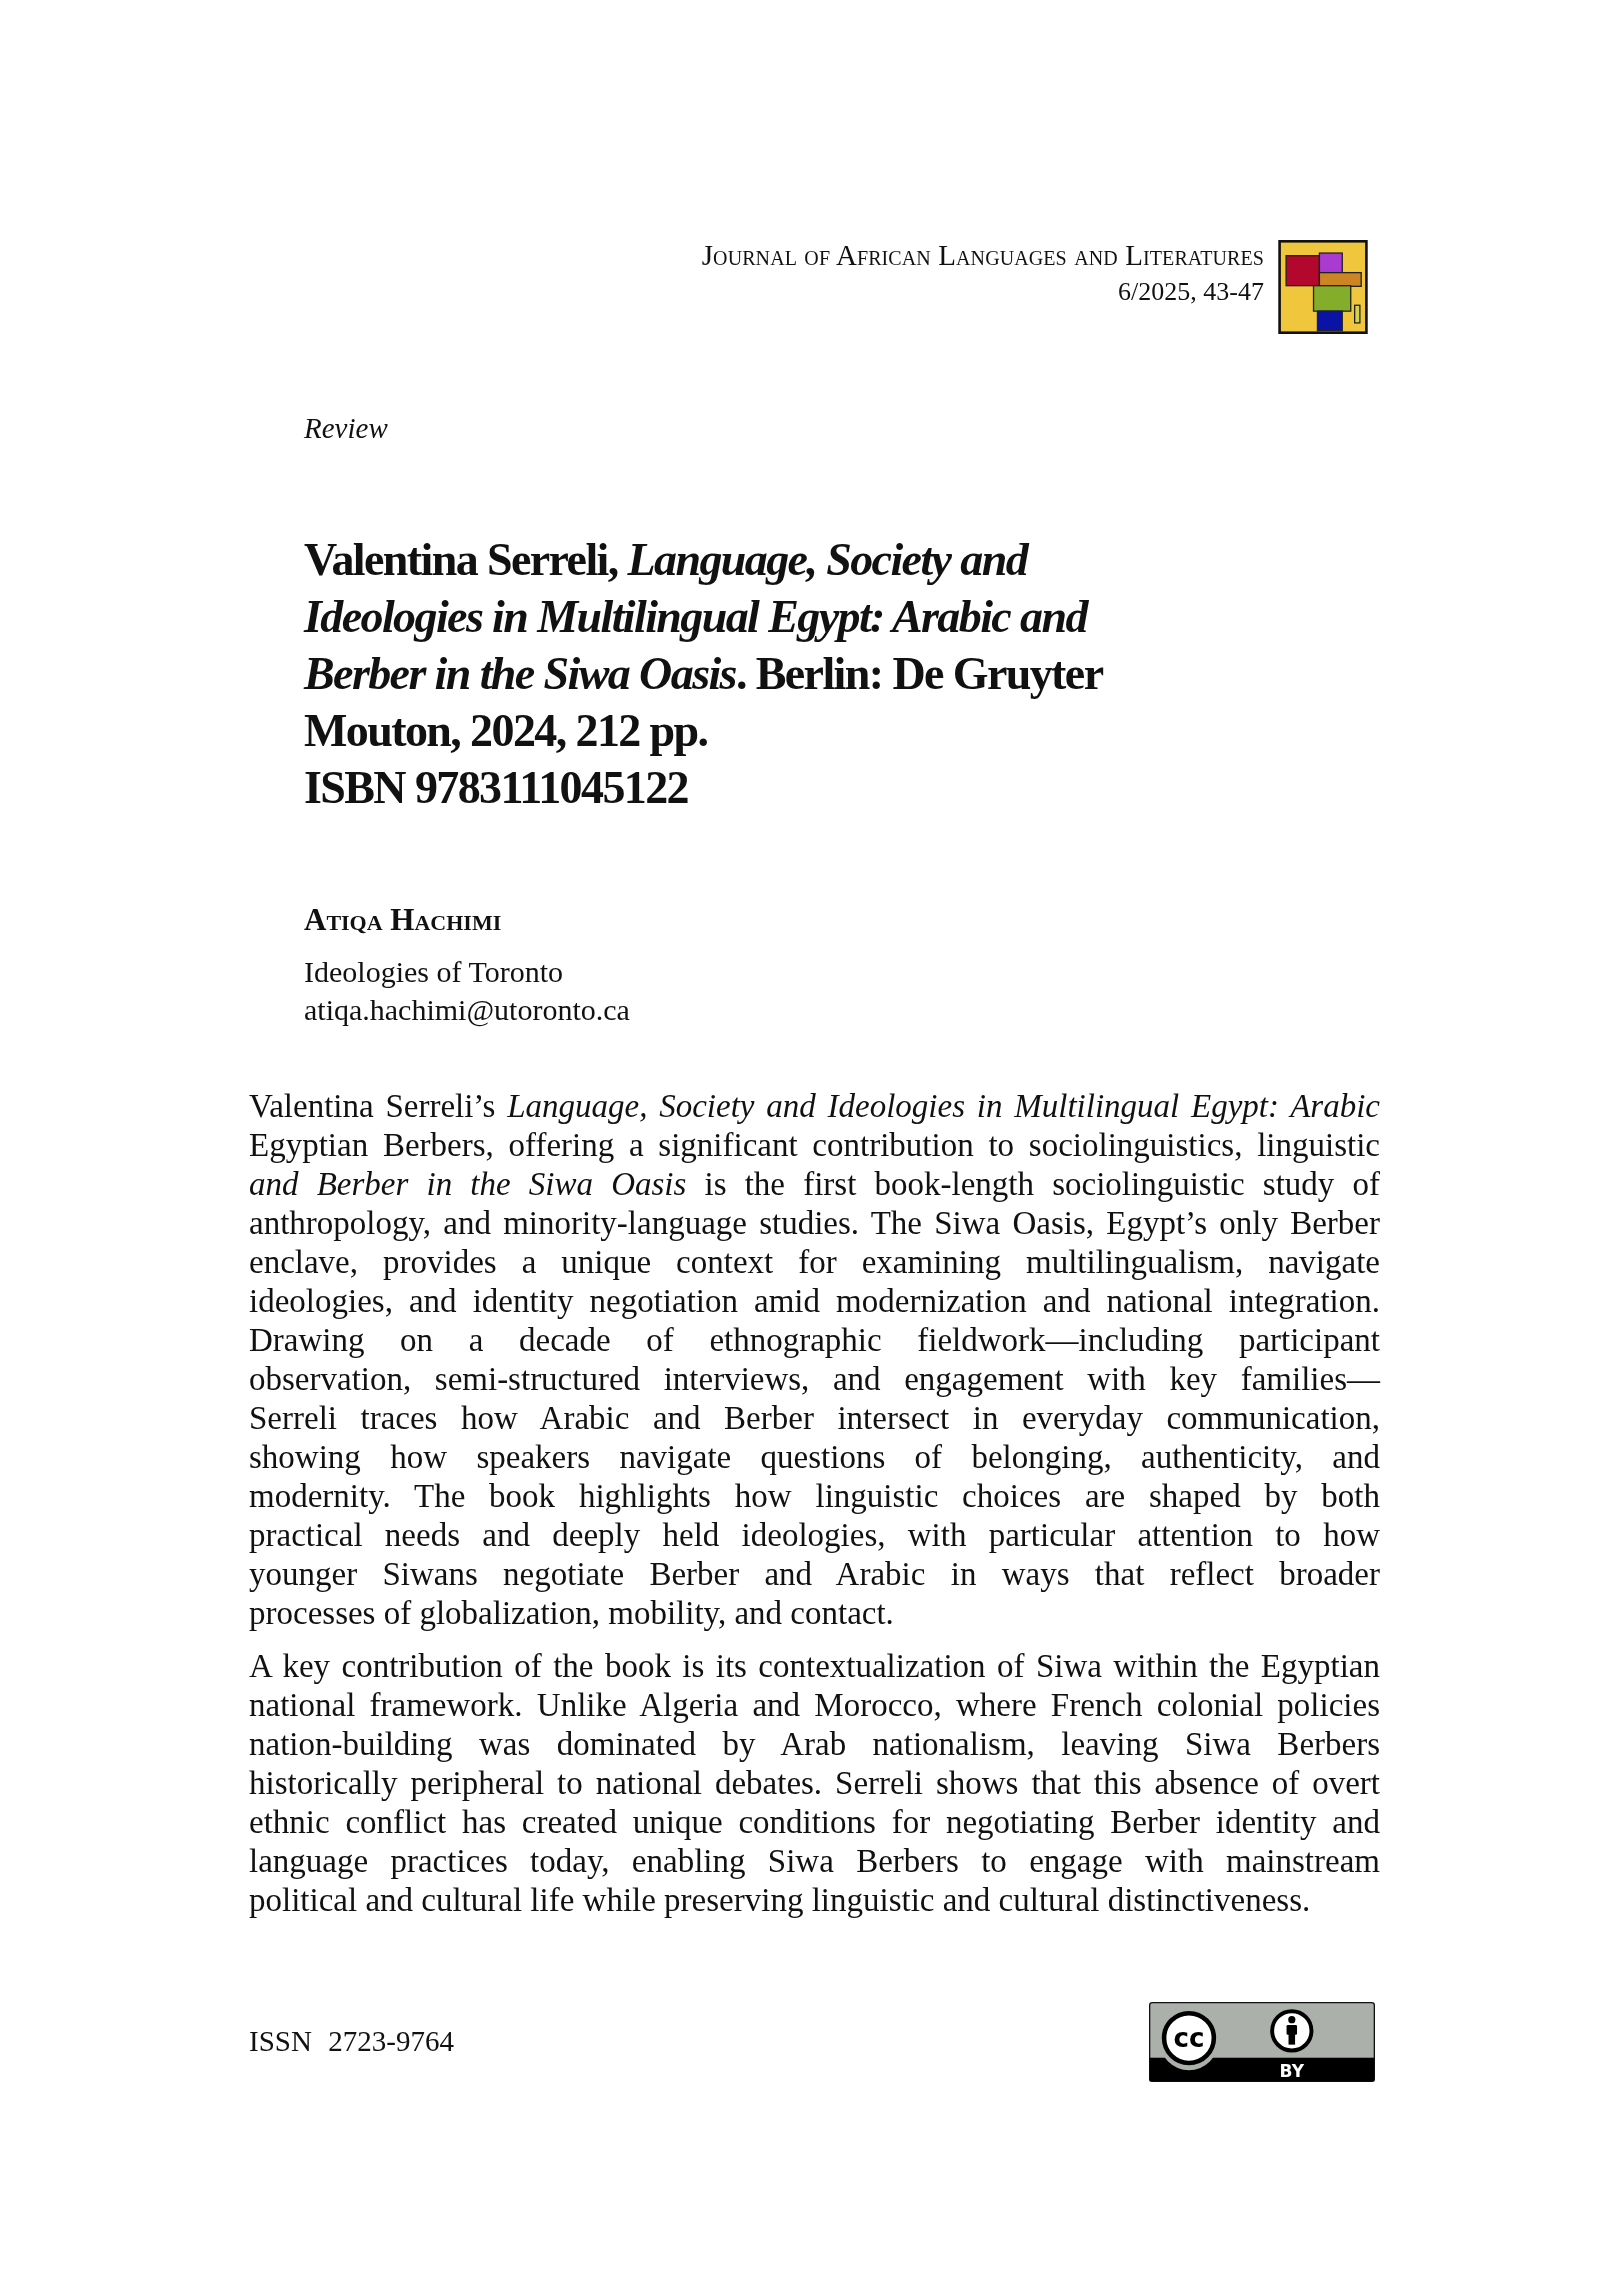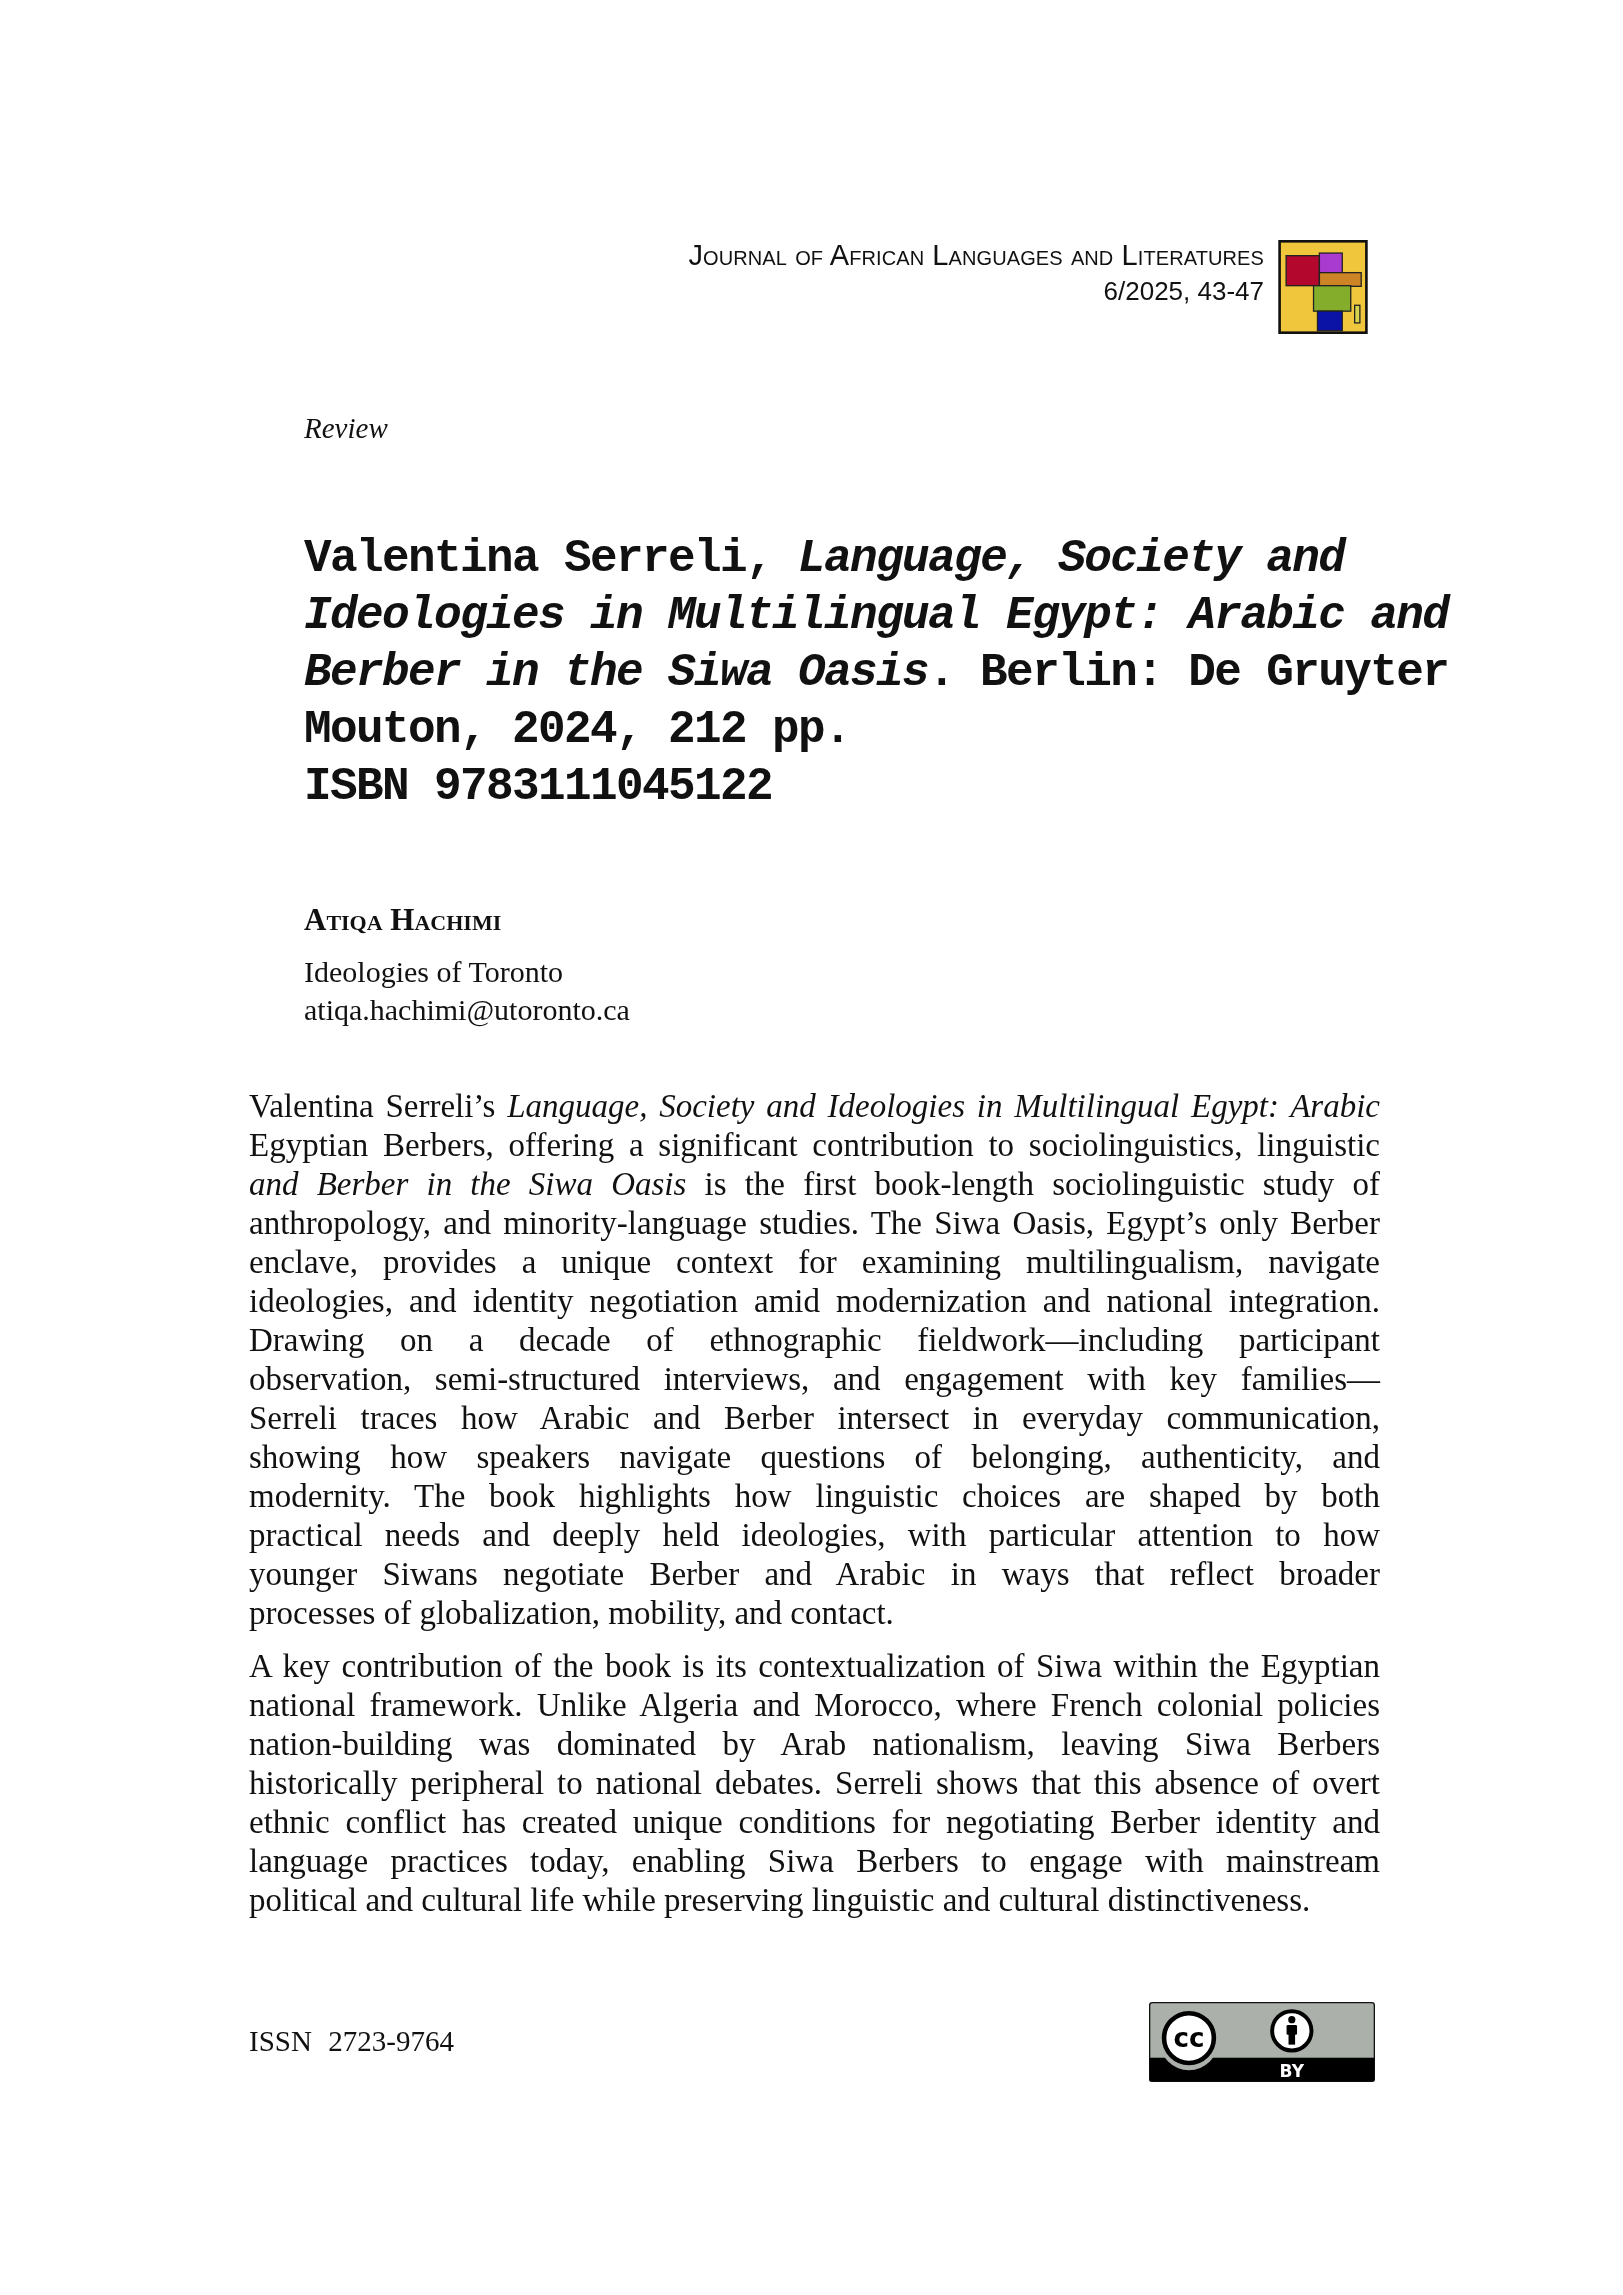--- a/index.html
+++ b/index.html
@@ -2,32 +2,32 @@
 <html style="font-size:10.5px"><head>
 <meta charset="utf-8">
 <style>
   html, body { margin: 0; padding: 0; background: #ffffff; }
   body { width: 1623px; height: 2295px; position: relative; overflow: hidden;
          font-family: "DejaVu Serif", "Liberation Serif", serif; color: #111; }
   .abs { position: absolute; }
 
   
   .journal-header { left: 589px; top: 237px; width: 675px; text-align: right;
-                    font-family: Liberation Sans, sans-serif; color: #111; }
+                    font-family: Liberation Serif, serif; color: #111; }
   .journal-name { font-size: 29px; line-height: 37px; font-variant: small-caps; letter-spacing: 0.1px; }
   .journal-issue { font-size: 26px; line-height: 35px; }
   .logo { left: 1278px; top: 240px; width: 90px; height: 94px; }
 
   
   .review-label { left: 304px; top: 412px; font-size: 29px; font-style: italic;
                   font-family: "Liberation Serif", serif; }
 
   
   .title { left: 304px; top: 531px; width: 1021px; font-size: 46px; line-height: 57px;
-           font-weight: bold; font-family: Liberation Mono, monospace; letter-spacing: -1.6px; }
+           font-weight: bold; font-family: Liberation Serif, serif; letter-spacing: -1.6px; }
   .title .it { font-style: italic; }
   .title .line { display: block; white-space: nowrap; }
 
   
   .author-name { left: 304px; top: 902px; font-size: 31px; font-weight: bold;
                  font-variant: small-caps; font-family: "Liberation Serif", serif; }
   .affiliation { left: 304px; top: 953px; font-size: 30px; line-height: 38px;
                  font-family: "Liberation Serif", serif; }
 
   

